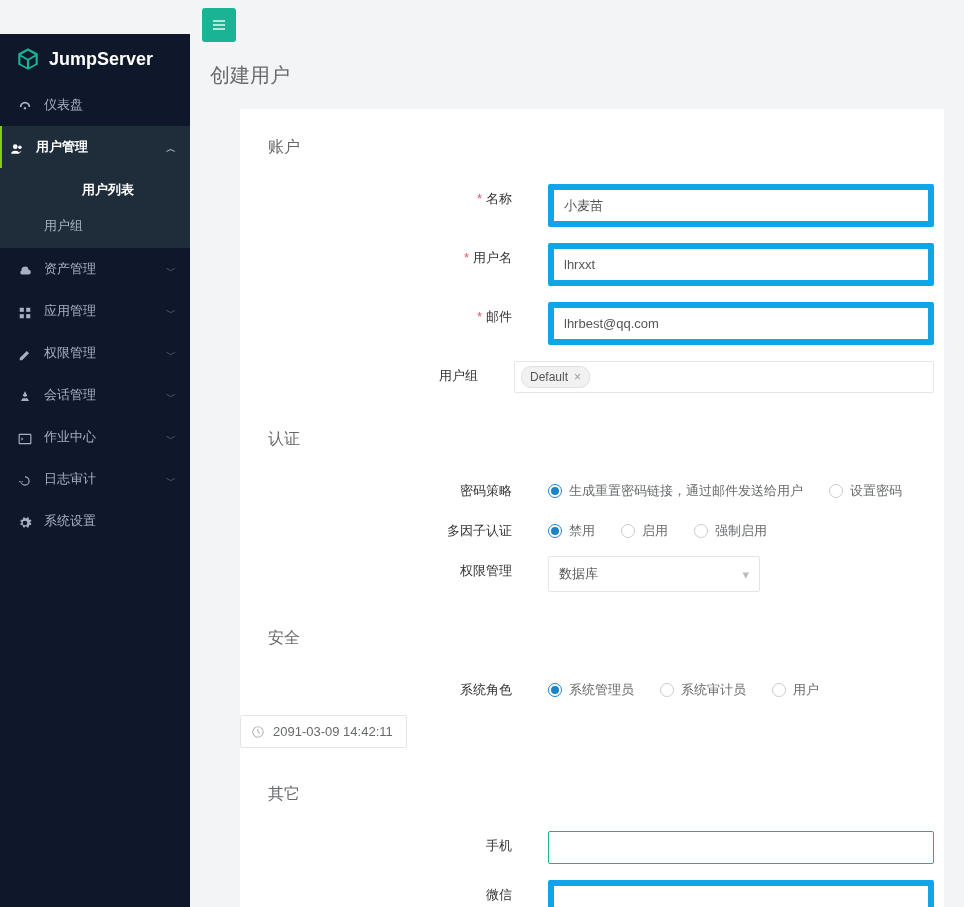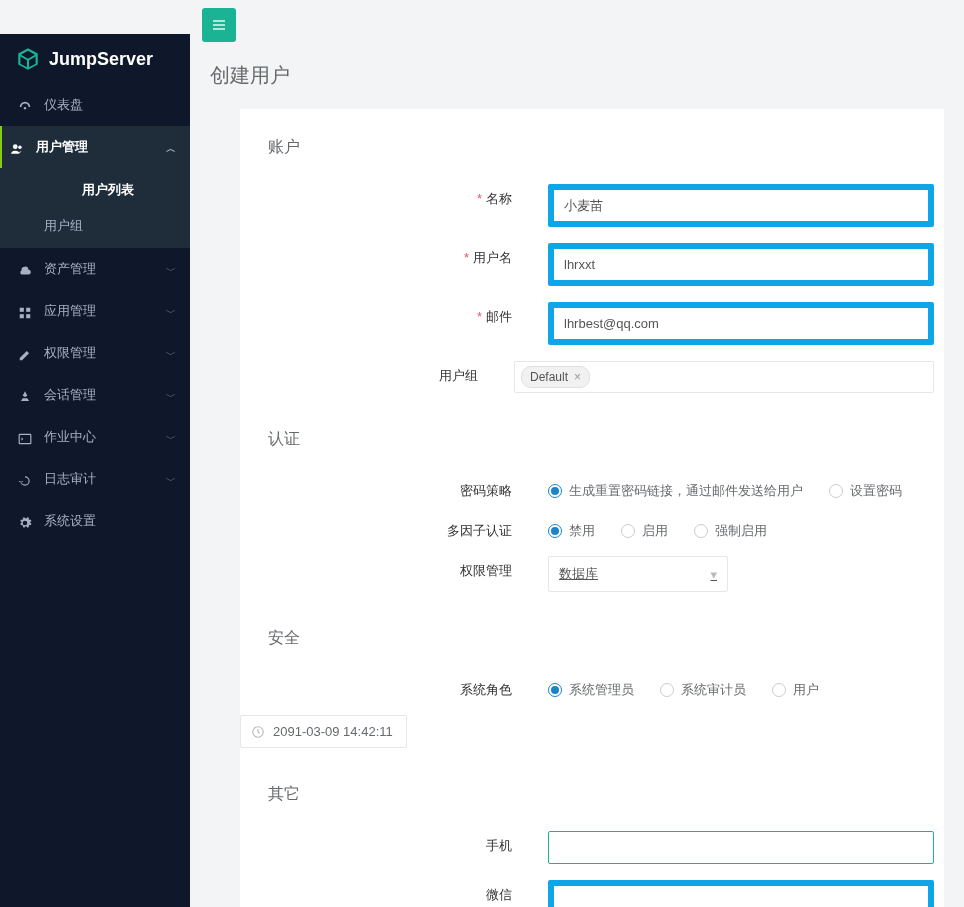--- a/index.html
+++ b/index.html
@@ -113,30 +113,29 @@
       width: 100%;
       padding: 8px 10px;
       border: 6px solid #0ea5e9;
       border-radius: 2px;
       font-size: 13px;
       color: #555;
       font-family: inherit;
     }
     input.focused { border: 1px solid #1ab394; outline: none; }
     .select-box {
-      width: 180px;
+      width: 212px;
       padding: 8px 10px;
       border: 1px solid #e5e6e7;
       border-radius: 2px;
       display: flex;
       justify-content: space-between;
       align-items: center;
       color: #555;
       cursor: pointer;
-      text-decoration: underline;
     }
     .tag-box {
       min-width: 420px;
       width: 100%;
       padding: 4px 6px;
       border: 1px solid #e5e6e7;
       border-radius: 2px;
       display: inline-flex;
     }
     .tag {

